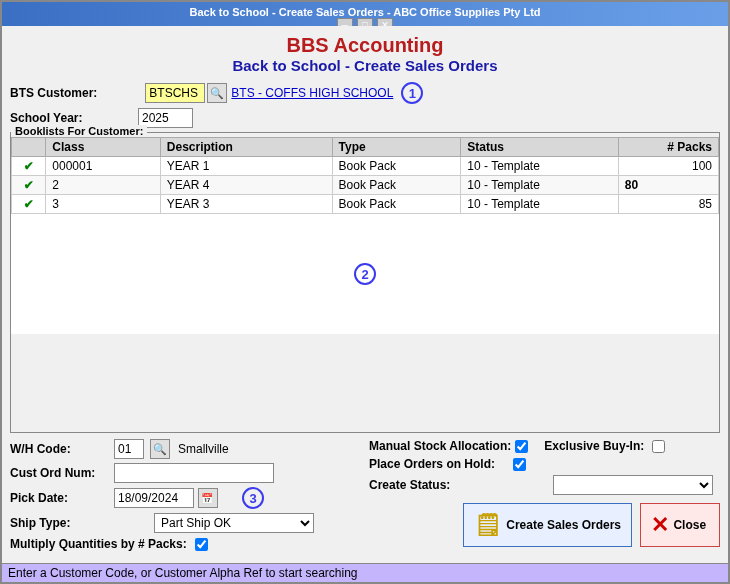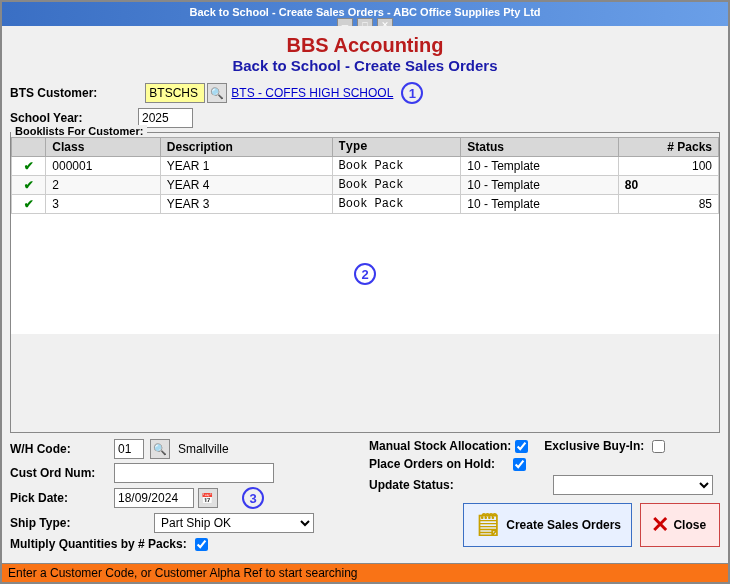--- a/index.html
+++ b/index.html
@@ -139,21 +139,21 @@
     tbody tr:nth-child(even) {
       background: #f8f8f8;
     }
     tbody td {
       border: 1px solid #ccc;
       padding: 2px 6px;
     }
     .col-icon { width: 24px; text-align: center; }
     .col-class { width: 80px; }
     .col-desc { width: 120px; }
-    .col-type { width: 90px; font-family: Liberation Mono, monospace; }
+    .col-type { width: 90px; }
     .col-status { width: 110px; }
     .col-packs { width: 70px; text-align: right; }
     .bottom-section {
       display: flex;
       gap: 8px;
       margin-bottom: 4px;
     }
     .bottom-left {
       flex: 1;
       display: flex;
@@ -238,21 +238,21 @@
     }
     .btn-icon-create {
       color: #c8a000;
       font-size: 22px;
     }
     .btn-icon-close {
       color: #cc0000;
       font-size: 22px;
     }
     .status-bar {
-      background: #f97316;
+      background: #c4b5fd;
       border-top: 1px solid #888;
       padding: 2px 6px;
       font-size: 12px;
       color: #000;
       flex-shrink: 0;
     }
     .number-badge-2 {
       display: inline-flex;
       align-items: center;
       justify-content: center;
@@ -394,21 +394,21 @@
           <span style="margin-left:12px; font-weight:bold;">Exclusive Buy-In:</span>
           <input type="checkbox" style="margin-left: 4px;">
         </div>
 
         <div class="form-row-bottom">
           <span class="label-right">Place Orders on Hold:</span>
           <input type="checkbox" checked="" style="">
         </div>
 
         <div class="form-row-bottom">
-          <span class="label-right">Update Status:</span>
+          <span class="label-right">Create Status:</span>
           <select class="select-input" style="width:160px;">
             <option value=""></option>
           </select>
         </div>
 
         <div class="bottom-buttons">
           <button class="btn-action btn-create">
             <span class="btn-icon-create">🗒</span>
             <span>Create Sales Orders</span>
           </button>

